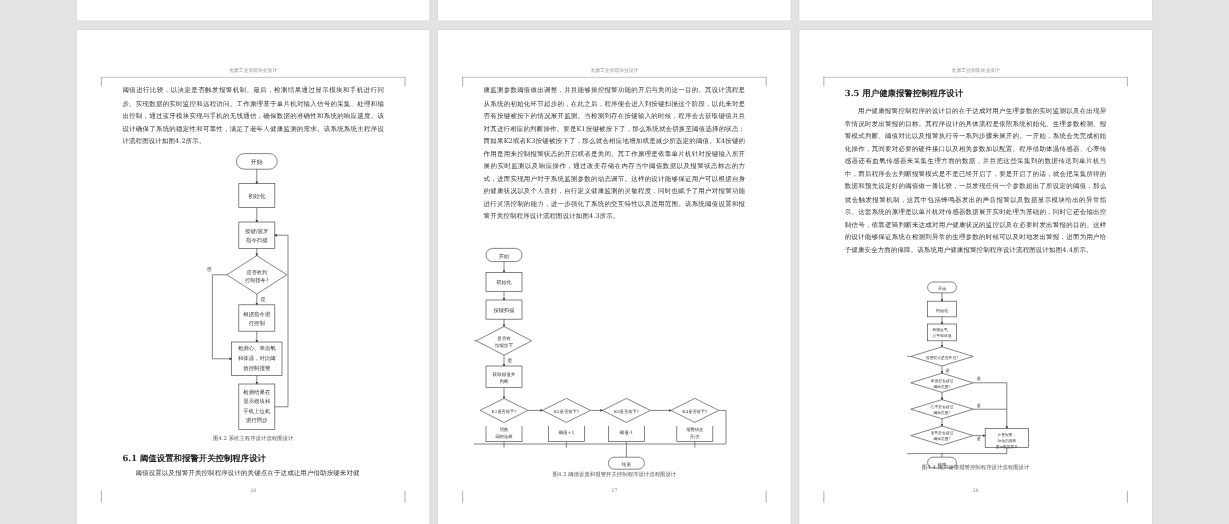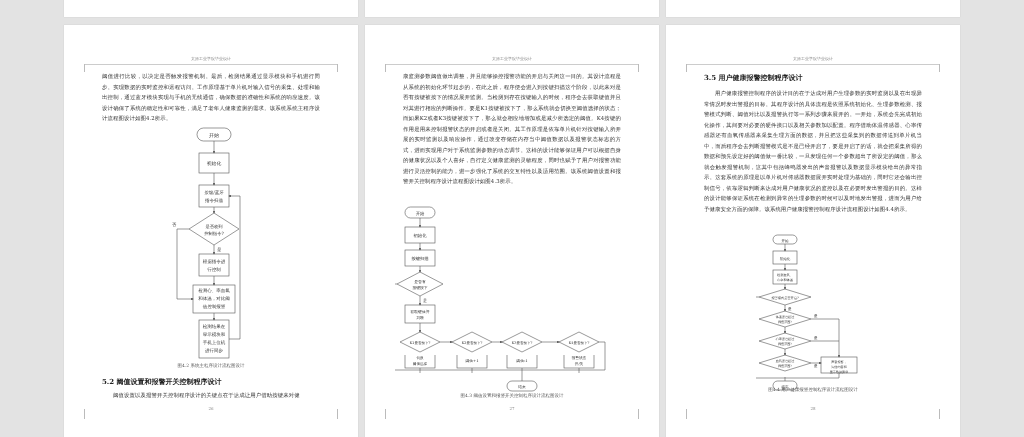--- a/index.html
+++ b/index.html
@@ -95,21 +95,21 @@
     <text x="60" y="167" font-size="4.5" text-anchor="middle">检测心、率血氧</text>
     <text x="60" y="175" font-size="4.5" text-anchor="middle">和体温，对比阈</text>
     <text x="60" y="183" font-size="4.5" text-anchor="middle">值控制报警</text>
     <text x="60" y="203" font-size="4.5" text-anchor="middle">检测结果在</text>
     <text x="60" y="211" font-size="4.5" text-anchor="middle">显示模块和</text>
     <text x="60" y="219" font-size="4.5" text-anchor="middle">手机上位机</text>
     <text x="60" y="227" font-size="4.5" text-anchor="middle">进行同步</text>
   </svg>
 
   <div class="caption" style="top:338px;">图4.2  系统主程序设计流程图设计</div>
-  <div class="section-title" style="top:352px;">5.2 阈值设置和报警开关控制程序设计</div>
+  <div class="section-title" style="top:352px;">6.1 阈值设置和报警开关控制程序设计</div>
   <div class="body-text" style="top:365px; text-indent:11px;">阈值设置以及报警开关控制程序设计的关键点在于达成让用户借助按键来对健</div>
   <div class="crop bl"></div>
   <div class="crop br"></div>
   <div class="pnum">26</div>
 </div>
 
 <div class="page main p2">
   <div class="hdr">太原工业学院毕业设计</div>
   <div class="hdr-line"></div>
   <div class="crop tl"></div>

